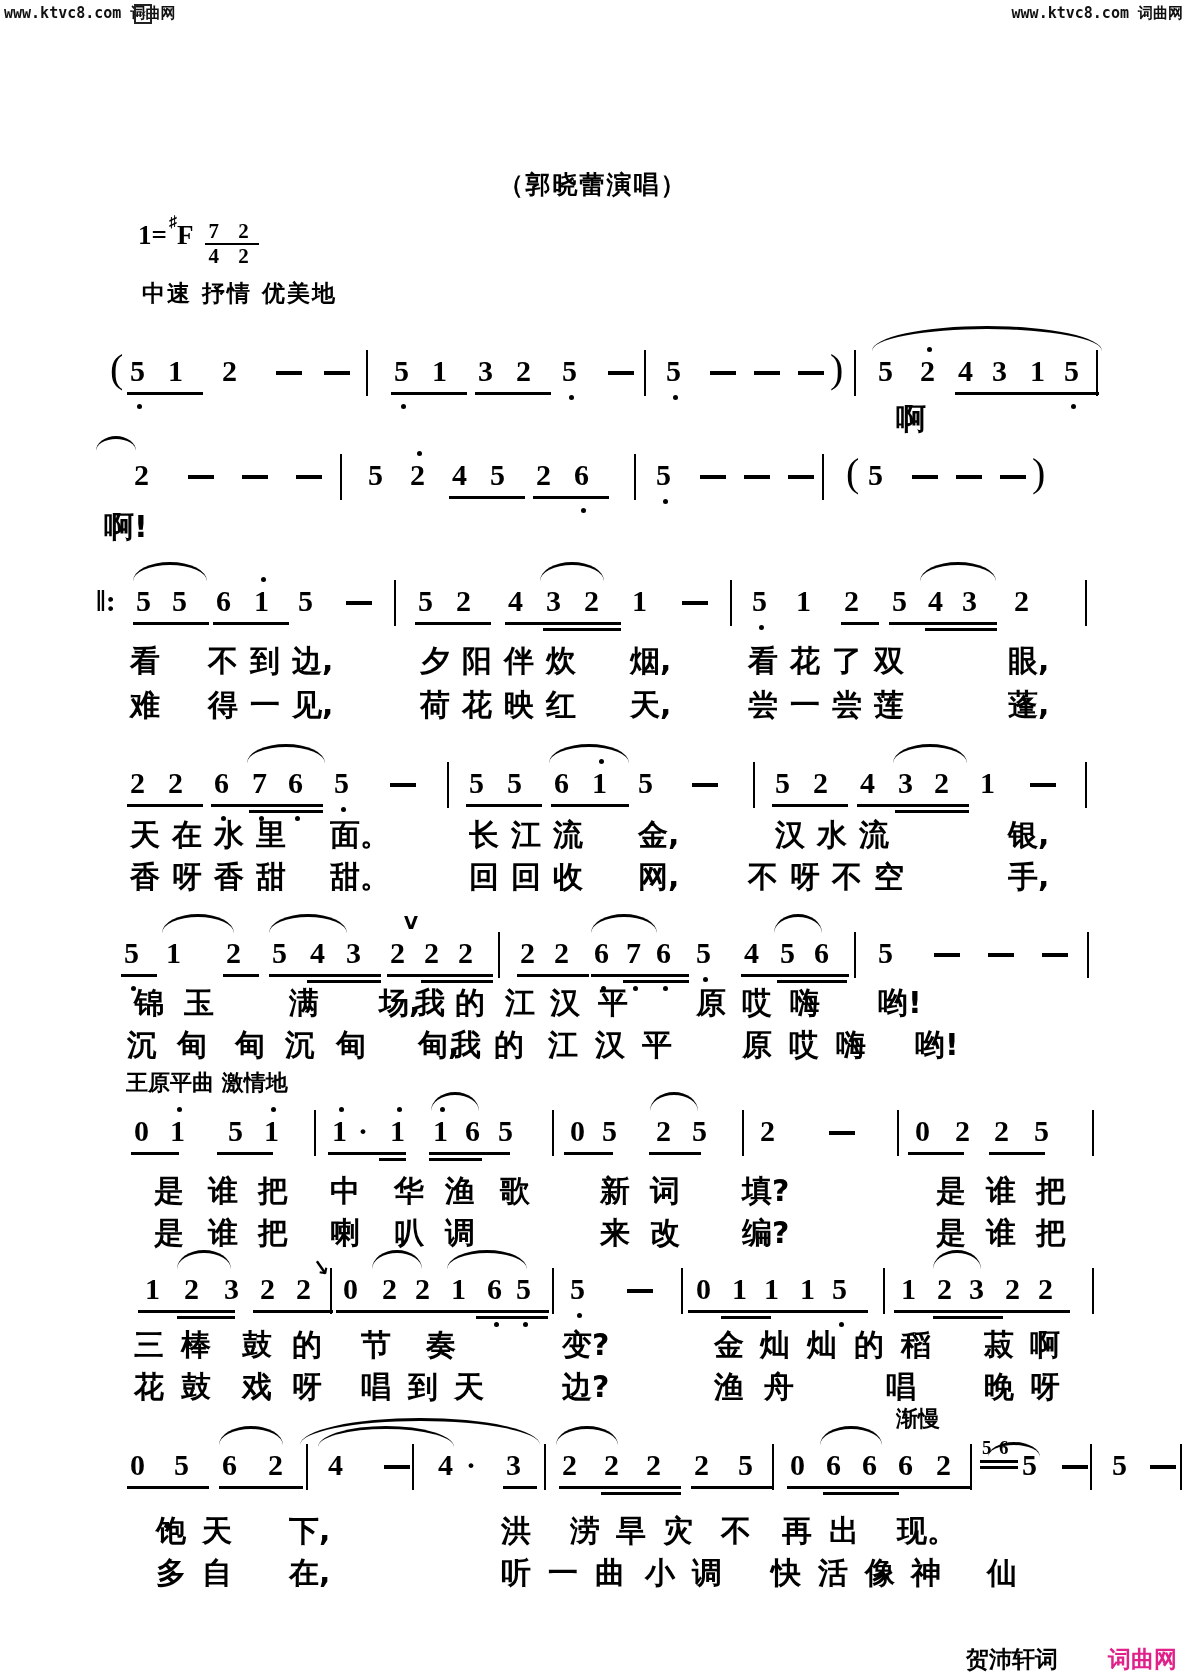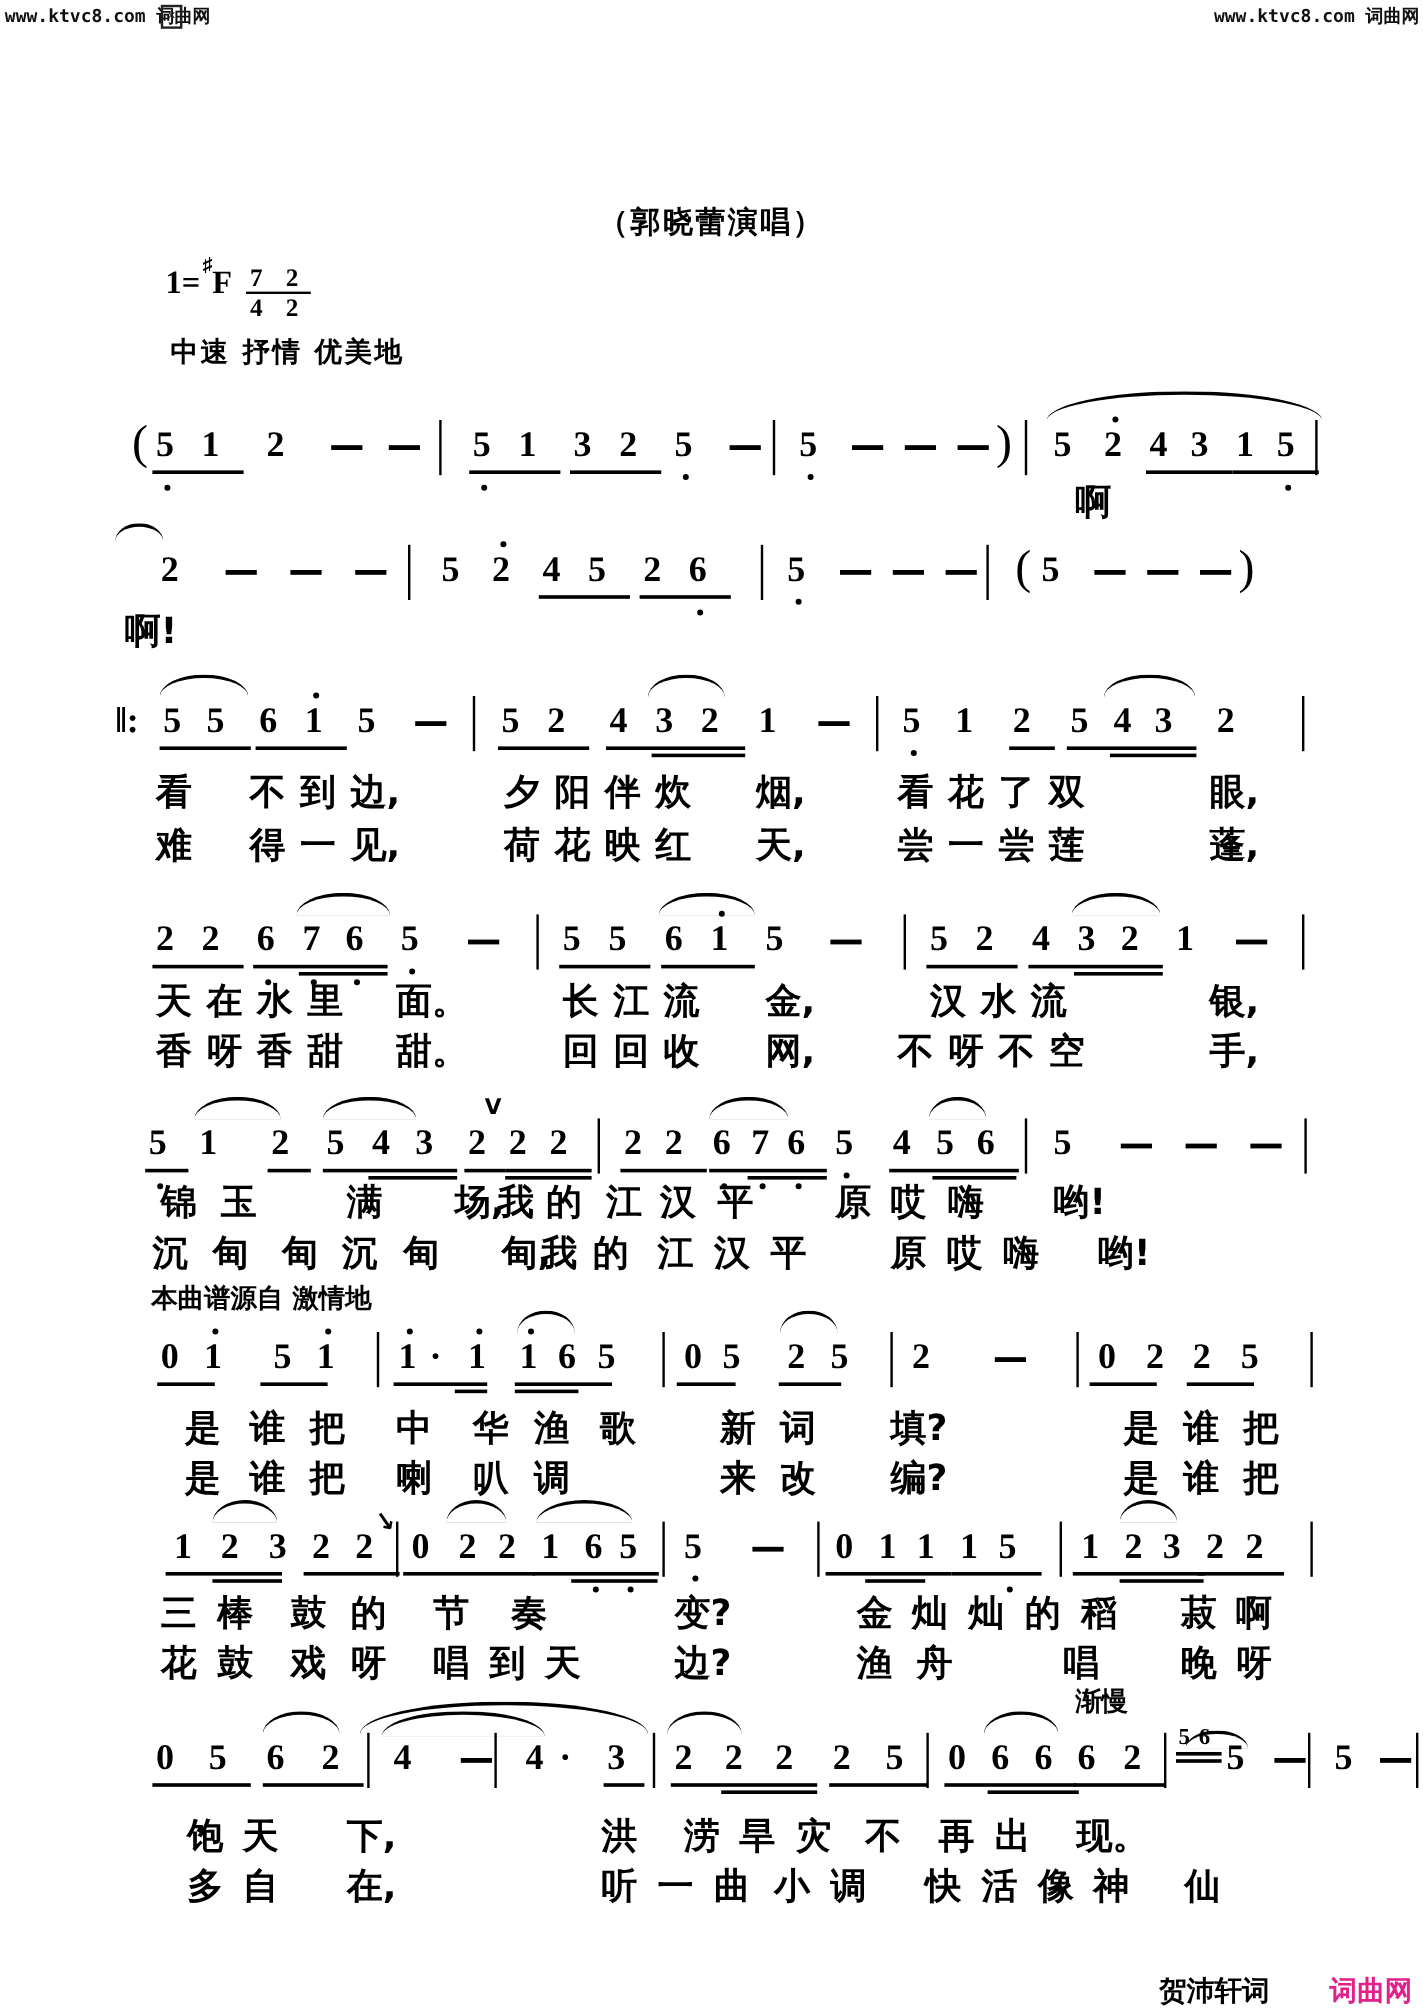--- a/index.html
+++ b/index.html
@@ -378,21 +378,21 @@
     <div class="beam" style="left: 328px; top: 1152px; width: 78px;"></div>
     <div class="beam" style="left: 379px; top: 1158px; width: 27px;"></div>
     <div class="beam" style="left: 429px; top: 1152px; width: 81px;"></div>
     <div class="beam" style="left: 429px; top: 1158px; width: 53px;"></div>
     <div class="beam" style="left: 564px; top: 1152px; width: 49px;"></div>
     <div class="beam" style="left: 649px; top: 1152px; width: 52px;"></div>
     <div class="beam" style="left: 908px; top: 1152px; width: 56px;"></div>
     <div class="beam" style="left: 989px; top: 1152px; width: 56px;"></div>
     <div class="arc" style="left: 431px; top: 1092px; width: 48px; height: 16px;"></div>
     <div class="arc" style="left: 650px; top: 1092px; width: 48px; height: 16px;"></div>
-    <div class="mark label" style="left: 126px; top: 1072px;">本曲谱源自 激情地</div>
+    <div class="mark label" style="left: 126px; top: 1072px;">王原平曲 激情地</div>
     <div class="lyric" style="left: 154px; top: 1176px;">是</div>
     <div class="lyric" style="left: 208px; top: 1176px;">谁</div>
     <div class="lyric" style="left: 258px; top: 1176px;">把</div>
     <div class="lyric" style="left: 330px; top: 1176px;">中</div>
     <div class="lyric" style="left: 394px; top: 1176px;">华</div>
     <div class="lyric" style="left: 445px; top: 1176px;">渔</div>
     <div class="lyric" style="left: 500px; top: 1176px;">歌</div>
     <div class="lyric" style="left: 600px; top: 1176px;">新</div>
     <div class="lyric" style="left: 650px; top: 1176px;">词</div>
     <div class="lyric" style="left: 742px; top: 1176px;">填?</div>

